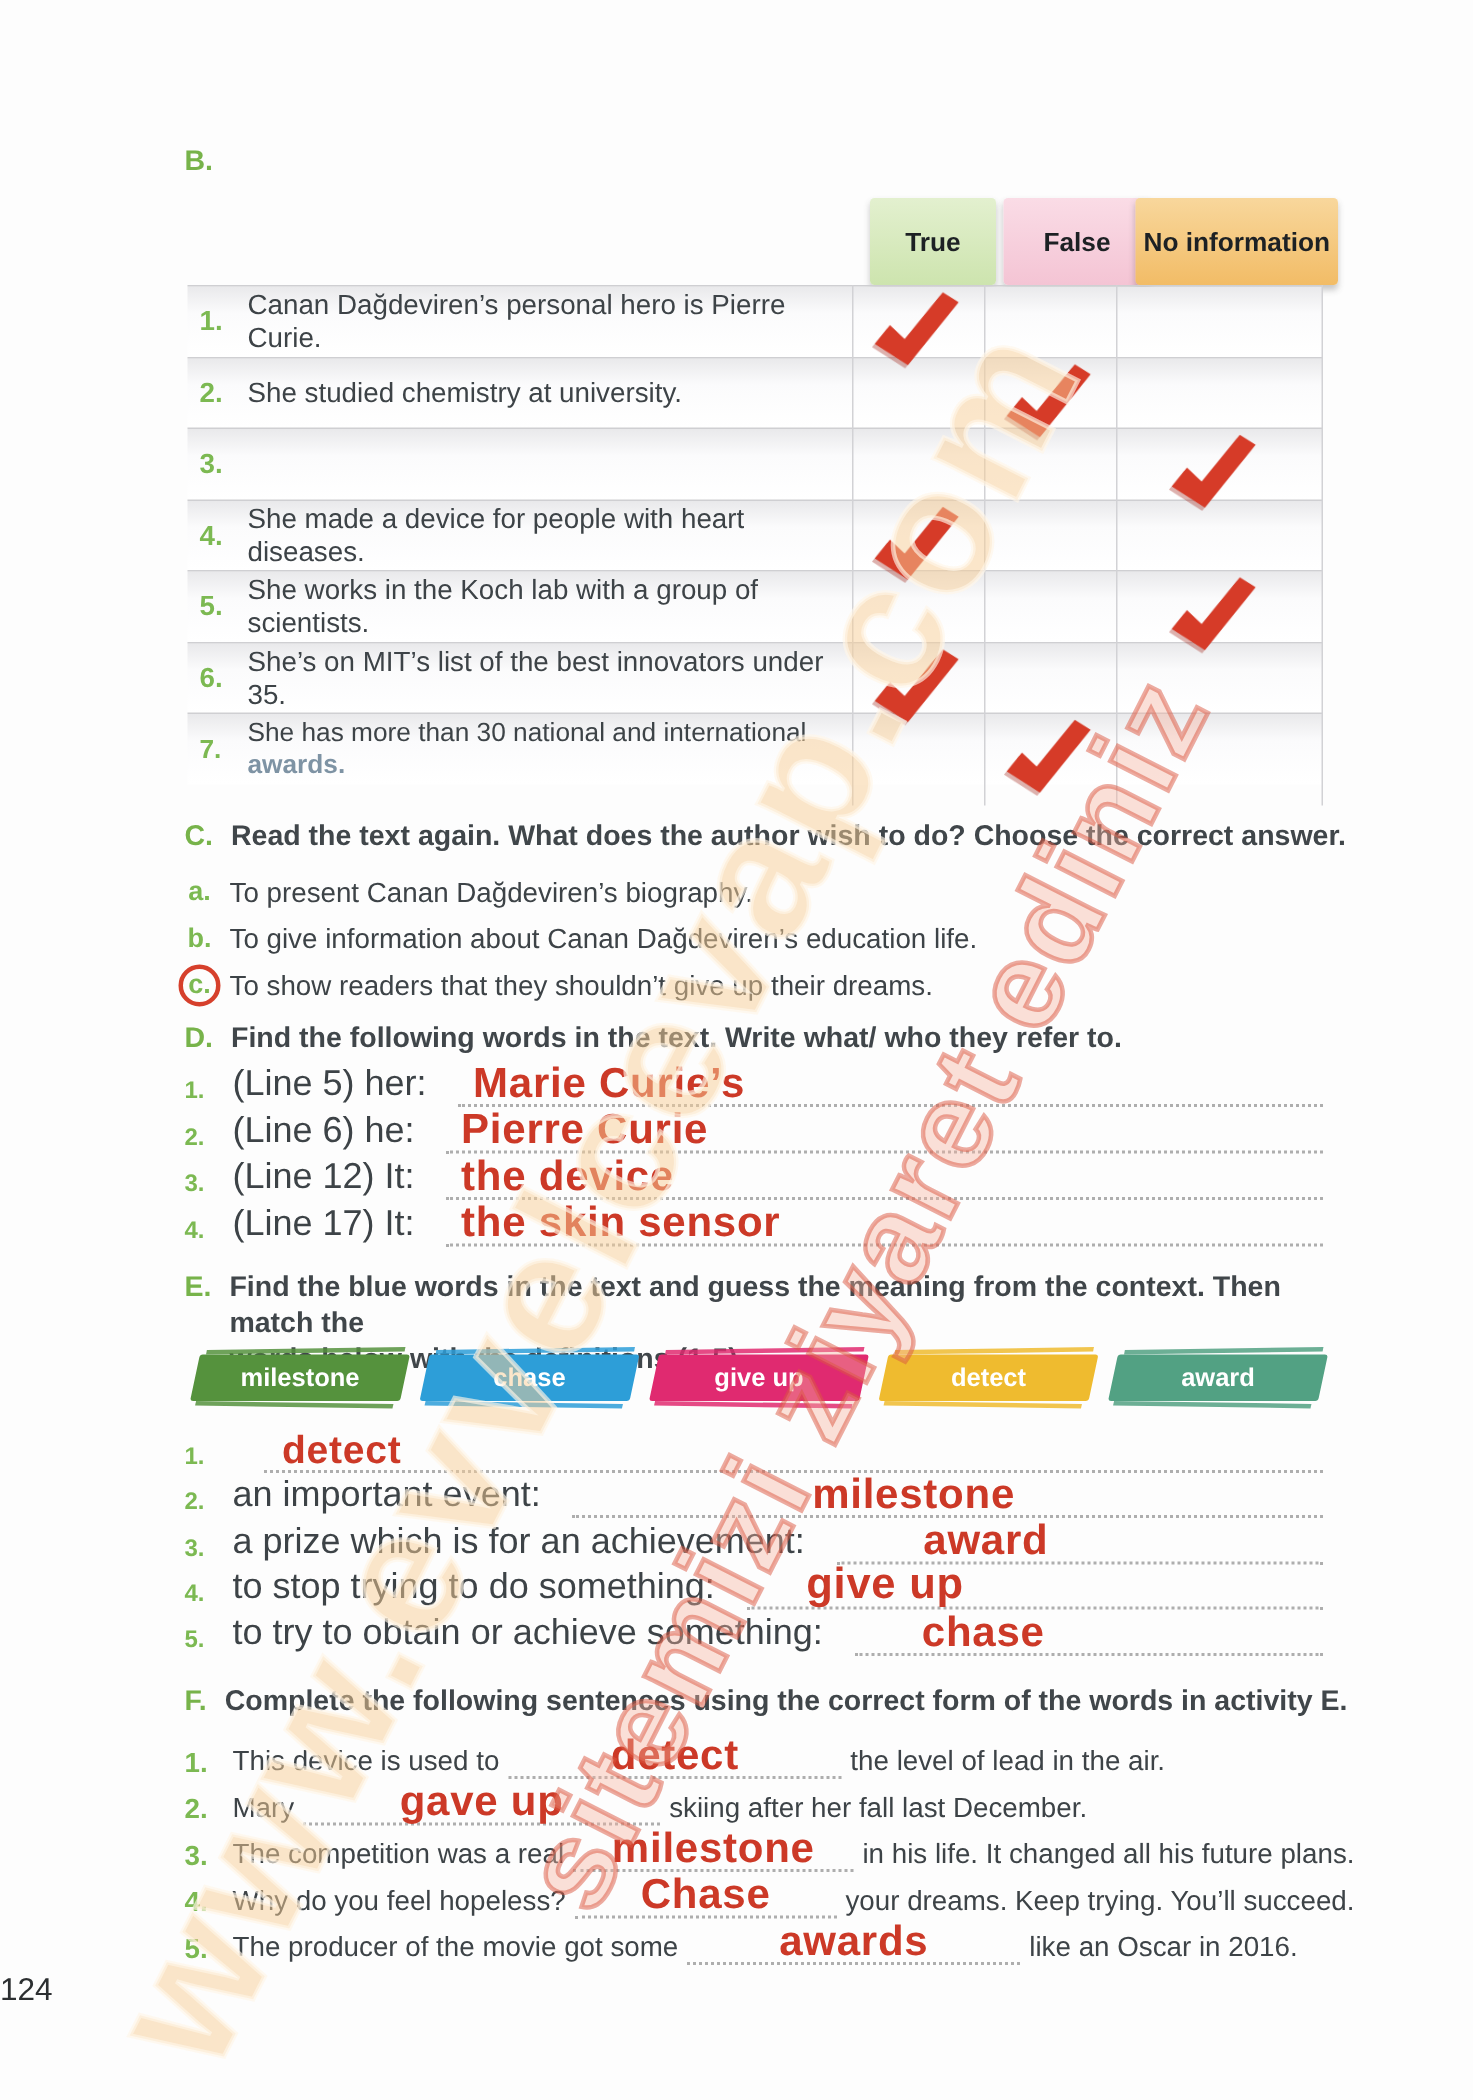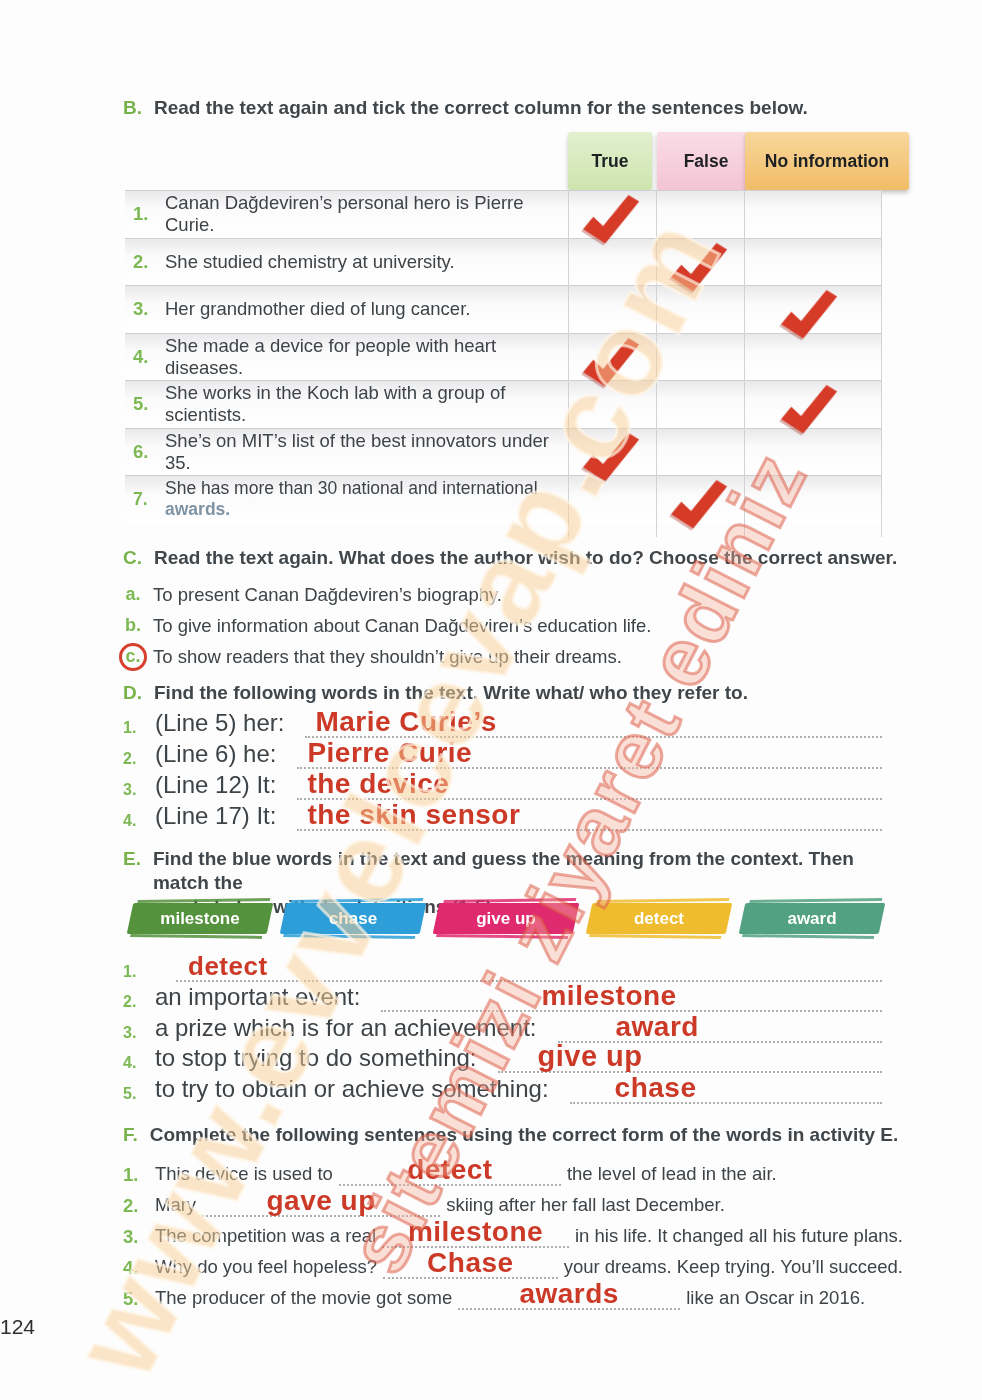--- a/index.html
+++ b/index.html
@@ -15,24 +15,24 @@
   
   .sec-title { display:flex; align-items:flex-start; font-weight:bold; font-size:19px; color:#40464a; line-height:24px; }
   .sec-letter { color:#77b34a; font-weight:bold; margin-right:12px; }
   .num { color:#7cb952; font-weight:bold; margin-right:10px; min-width:22px; }
 
   
   #table-b { position:absolute; left:125px; top:132px; width:757px; }
   .col-head { position:absolute; top:0; height:58px; border-radius:3px;
     display:flex; align-items:center; justify-content:center;
     font-weight:bold; font-size:17.5px; color:#1d2124;
-    box-shadow:0 3px 4px rgba(60,60,60,.28); }
+    box-shadow:0 3px 4px rgba(60,60,60,.28);margin-left:12px; }
   #head-true  { left:443px; width:84px;  background:linear-gradient(#e3f0cf,#cde4ae); }
   #head-false { left:532px; width:98px;  background:linear-gradient(#fadce6,#f4c4d4); }
-  #head-noinfo{ left:620px; width:164px; background:linear-gradient(#f8d79c,#f2bc66); }
+  #head-noinfo{ left:620px; width:135px; background:linear-gradient(#f8d79c,#f2bc66); }
 
   .b-rows { position:absolute; left:0; top:58px; width:757px; }
   .b-row { position:relative; height:47.5px; width:757px;
     background:linear-gradient(#e9e9eb 0%, #fbfbfc 38%, #ffffff 100%);
     border-top:1px solid #cfcfd2; }
   .b-row .sentence { position:absolute; left:8px; top:0; height:100%; width:435px;
     display:flex; align-items:center; font-size:18.5px; }
   .vline { position:absolute; top:0; bottom:-14px; width:1px; background:#d2d2d5; }
   .cell { position:absolute; top:0; height:100%; }
   .cell-true  { left:443px; width:88px; }
@@ -100,21 +100,20 @@
     color:rgba(246,178,158,.40); -webkit-text-stroke:3px rgba(219,88,66,.50); }
 
   #page-num { position:absolute; left:0; right:0; top:1315px; 
     font-size:21px; color:#2c2f31; }
 </style>
 </head>
 <body>
 
 <div class="abs sec-title" style="left:123px; top:96px; width:780px;">
   <span class="sec-letter">B.</span>
-  <span>Read the text again and tick the correct column for the sentences below.</span>
 </div>
 
 <div id="table-b">
   <div id="head-true" class="col-head">True</div>
   <div id="head-false" class="col-head">False</div>
   <div id="head-noinfo" class="col-head">No information</div>
 
   <div class="b-rows">
 
     <div class="b-row" data-answer="true">
@@ -139,21 +138,20 @@
       <div class="cell cell-false">
           <svg class="check" viewBox="0 0 72 56">
             <path d="M5,36 L17,23 L27,34 L57,2 L68,10 L28,53 Z" fill="#d63b28"></path>
           </svg>
         </div>
       <div class="cell cell-noinfo"></div>
     </div>
     <div class="b-row" data-answer="no_information">
       <div class="sentence">
           <span class="num">3.</span>
-          <span>Her grandmother died of lung cancer.</span>
         </div>
       <div class="cell cell-true"></div>
       <div class="cell cell-false"></div>
       <div class="cell cell-noinfo">
           <svg class="check" viewBox="0 0 72 56">
             <path d="M5,36 L17,23 L27,34 L57,2 L68,10 L28,53 Z" fill="#d63b28"></path>
           </svg>
         </div>
     </div>
     <div class="b-row" data-answer="true">

